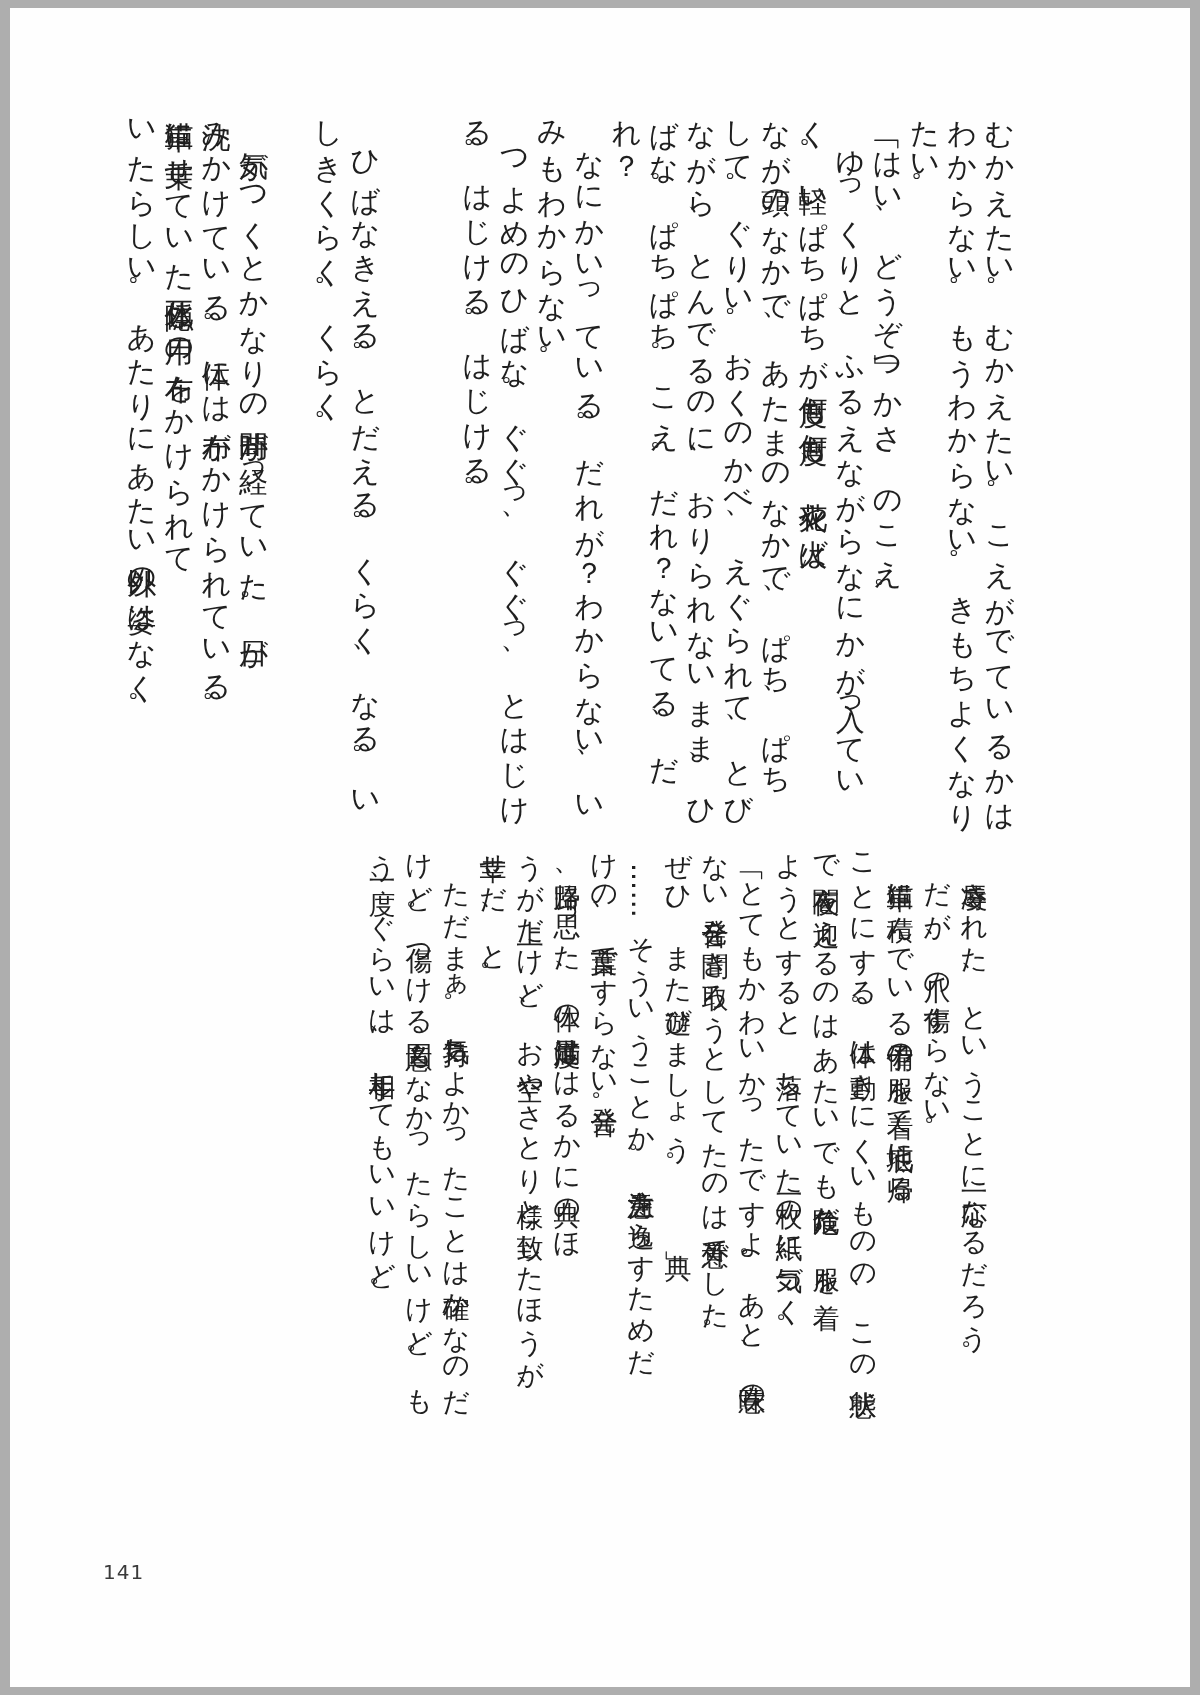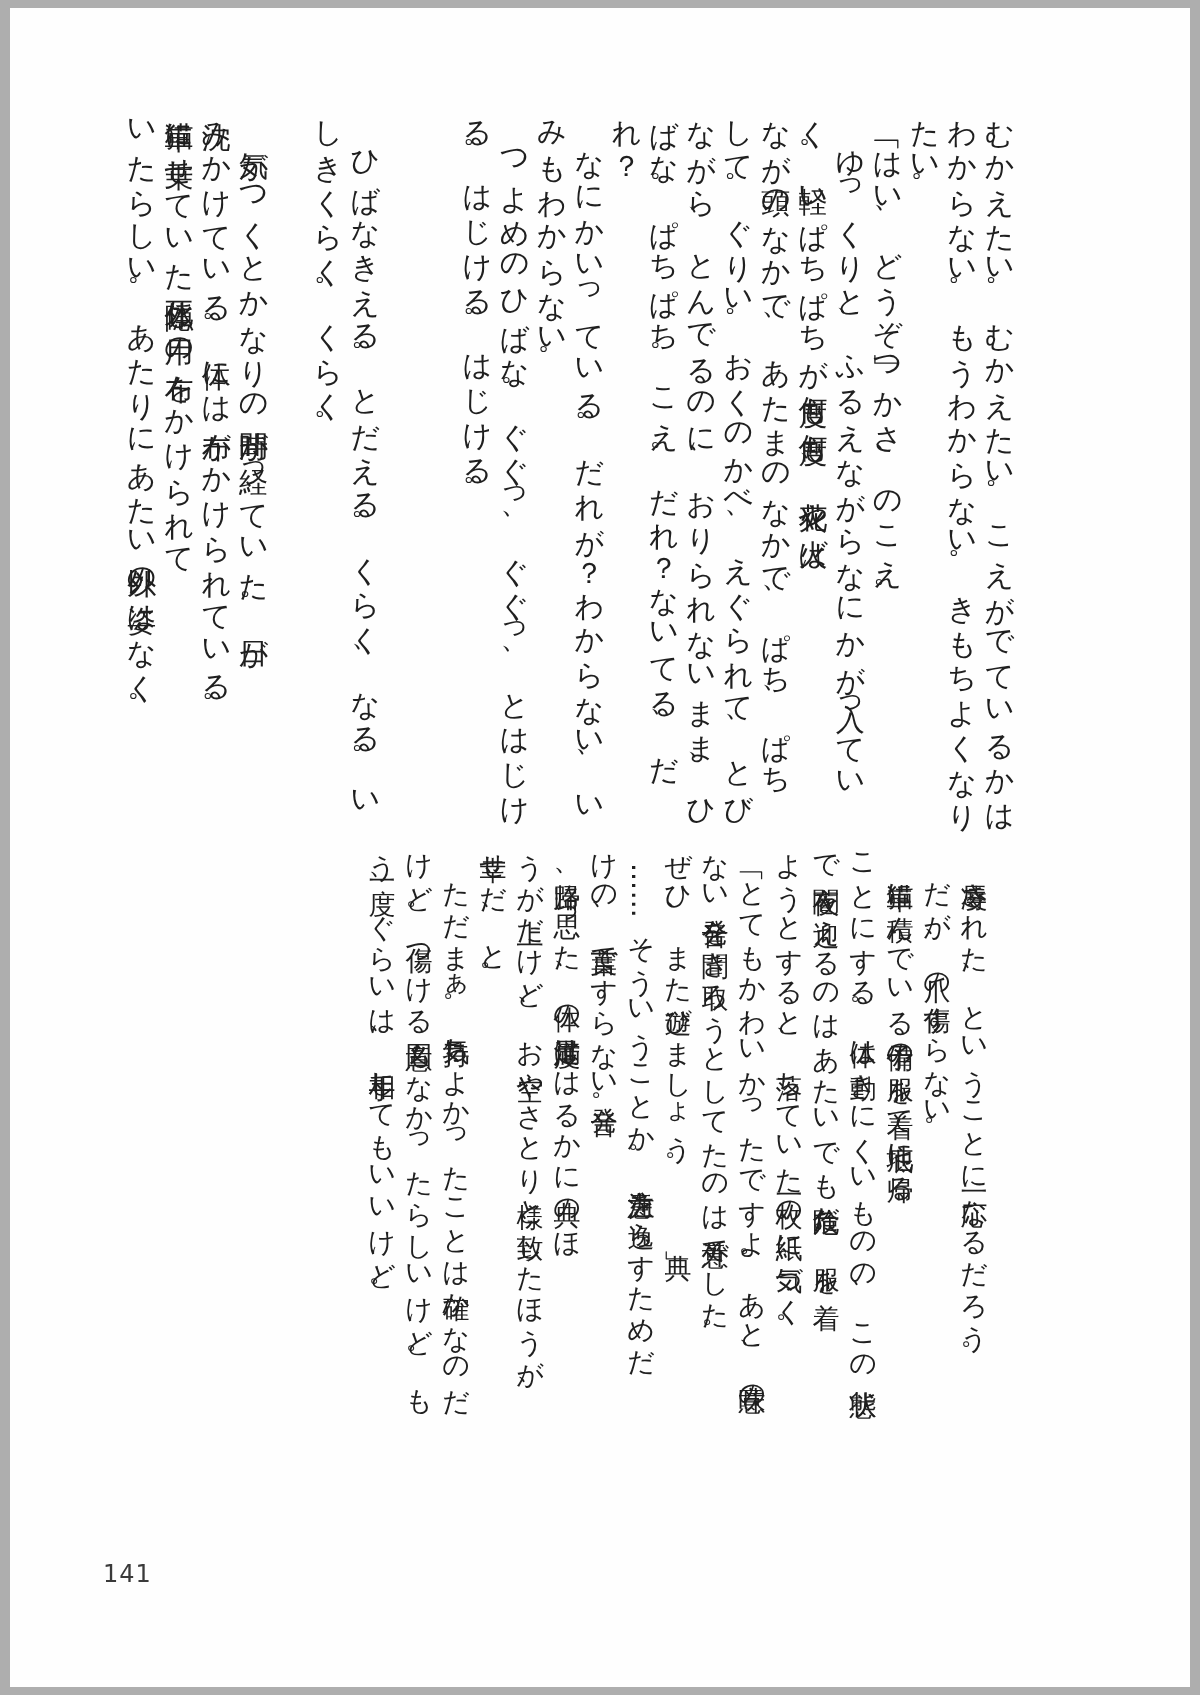--- a/index.html
+++ b/index.html
@@ -48,21 +48,21 @@
     right: 197px;
     height: 588px;
     font-size: 27px;
     line-height: 37px;
     letter-spacing: 0.9px;
   }
   .page-number {
     position: absolute;
     left: 93px;
     top: 1552px;
-    font-size: 24px;
+    font-size: 20px;
     letter-spacing: 1px;
     color: #3a3a3a;
   }
 </style>
 </head>
 <body>
 
 <div class="scan-frame">
   <div class="page">
 

